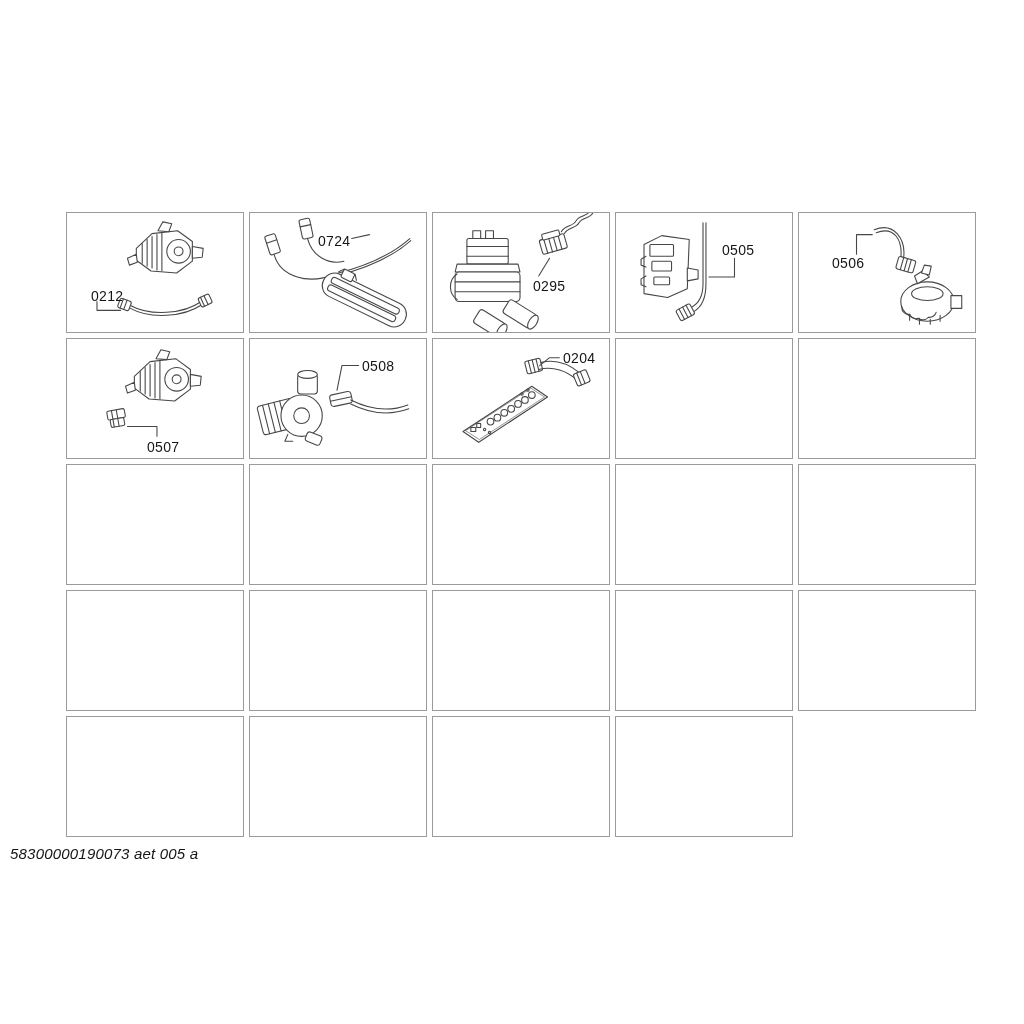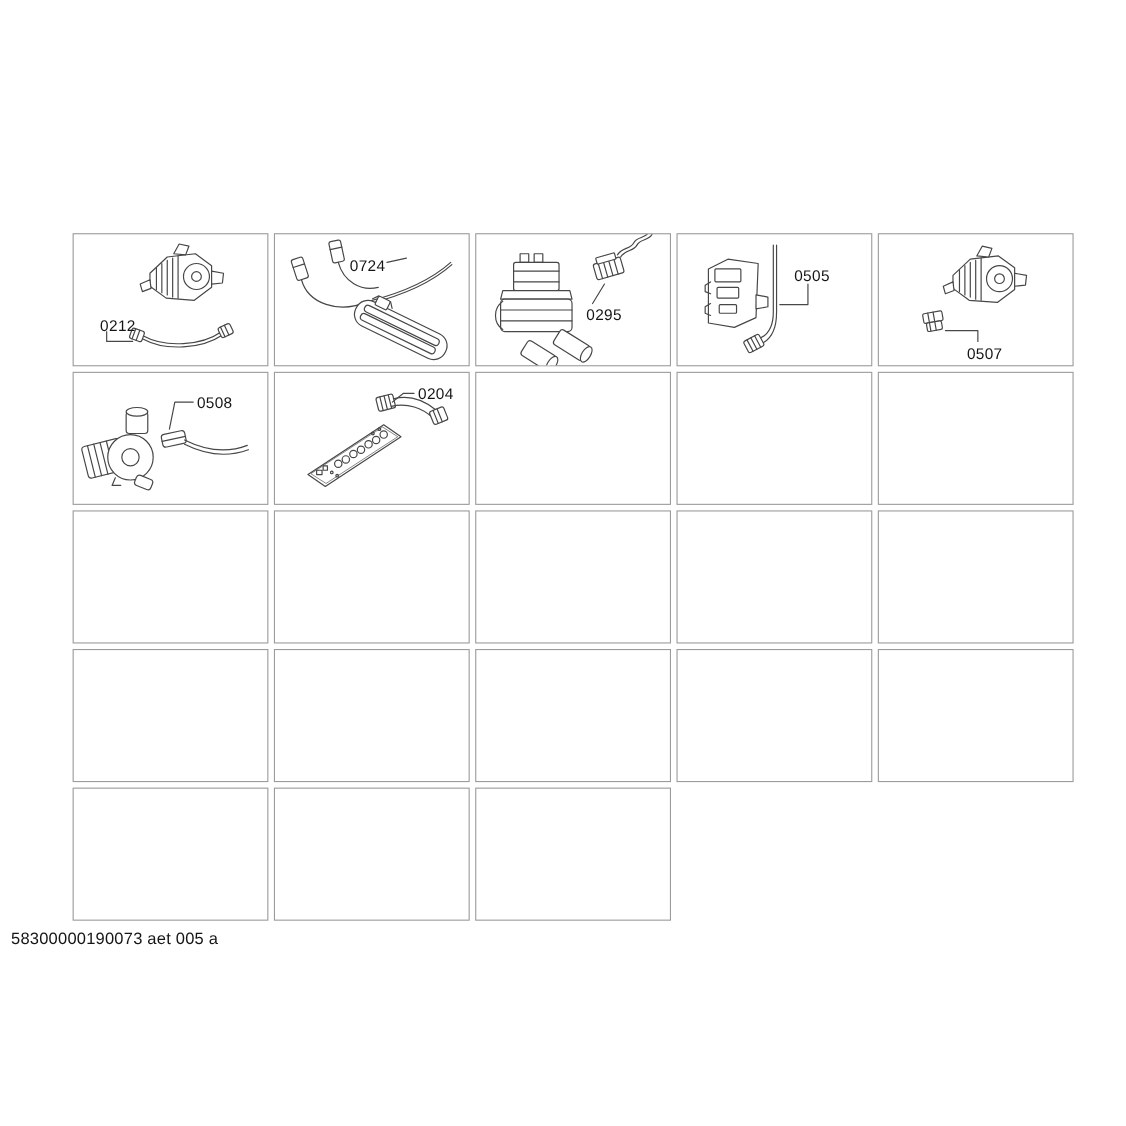--- a/index.html
+++ b/index.html
@@ -33,21 +33,21 @@
   .plabel{
     position:absolute;
     font-size:14px;
     letter-spacing:.3px;
     color:var(--text);
     line-height:1;
     white-space:nowrap;
   }
   .footer{
     position:absolute;left:10px;top:845px;
-    font-size:15px;color:var(--text);letter-spacing:.2px;
+    font-size:15px;color:var(--text);letter-spacing:.2px;font-style:italic;
   }
 </style>
 </head>
 <body>
 
 <div class="grid">
 
   <div class="cell">
     <svg viewBox="0 0 178 121">
       <g class="art">
@@ -155,20 +155,43 @@
         <g transform="translate(70,101) rotate(-28)">
           <rect class="fw" x="-8" y="-6" width="16" height="12" rx="2"></rect>
           <path d="M-4,-6 v12 M0,-6 v12 M4,-6 v12"></path>
         </g>
         <path d="M120,46 L120,65 L94,65"></path>
       </g>
     </svg>
     <span class="plabel" style="left:106px;top:30px">0505</span>
   </div>
 
+  <div class="cell">
+    <svg viewBox="0 0 178 121">
+      <g class="art">
+        <path d="M74,22 L58,22 L58,42"></path>
+        <path d="M76,17 C96,9 108,26 106,45"></path>
+        <path d="M78,20 C97,13 105,28 103,46"></path>
+        <g transform="translate(108,53) rotate(16)">
+          <rect class="fw" x="-9" y="-7" width="18" height="13" rx="2"></rect>
+          <path d="M-4,-7 v13 M0,-7 v13 M4,-7 v13"></path>
+        </g>
+        <g transform="translate(130,92)">
+          <ellipse class="fw" cx="0" cy="-2" rx="27" ry="20"></ellipse>
+          <ellipse cx="0" cy="-10" rx="16" ry="7"></ellipse>
+          <path d="M-26,4 a7,7 0 0 0 8,7 a7,7 0 0 0 9,4 a7,7 0 0 0 10,-1 a7,7 0 0 0 8,-5"></path>
+          <path d="M-18,11 v6 M-8,15 v6 M3,16 v5 M13,12 v6"></path>
+          <path class="fw" d="M-10,-20 l-3,-8 l8,-5 l7,6 z"></path>
+          <path class="fw" d="M-6,-31 l3,-8 l7,1 l-2,9 z"></path>
+          <rect class="fw" x="24" y="-8" width="11" height="13"></rect>
+        </g>
+      </g>
+    </svg>
+    <span class="plabel" style="left:33px;top:43px">0506</span>
+  </div>
 
   <div class="cell">
     <svg viewBox="0 0 178 121">
       <g class="art">
         <g transform="translate(98,42)">
           <path class="fw" d="M-30,-4 L-14,-19 L12,-22 L27,-11 L27,9 L11,21 L-15,19 L-30,8 Z"></path>
           <path d="M-24,-9 L-24,11 M-19,-13 L-19,14 M-14,-16 L-14,16 M-9,-18 L-9,18 M-4,-20 L-4,19"></path>
           <circle class="fw" cx="13" cy="-1" r="12"></circle>
           <circle cx="13" cy="-1" r="4.5"></circle>
           <path class="fw" d="M-8,-22 l5,-9 l9,2 l-3,8 z"></path>

